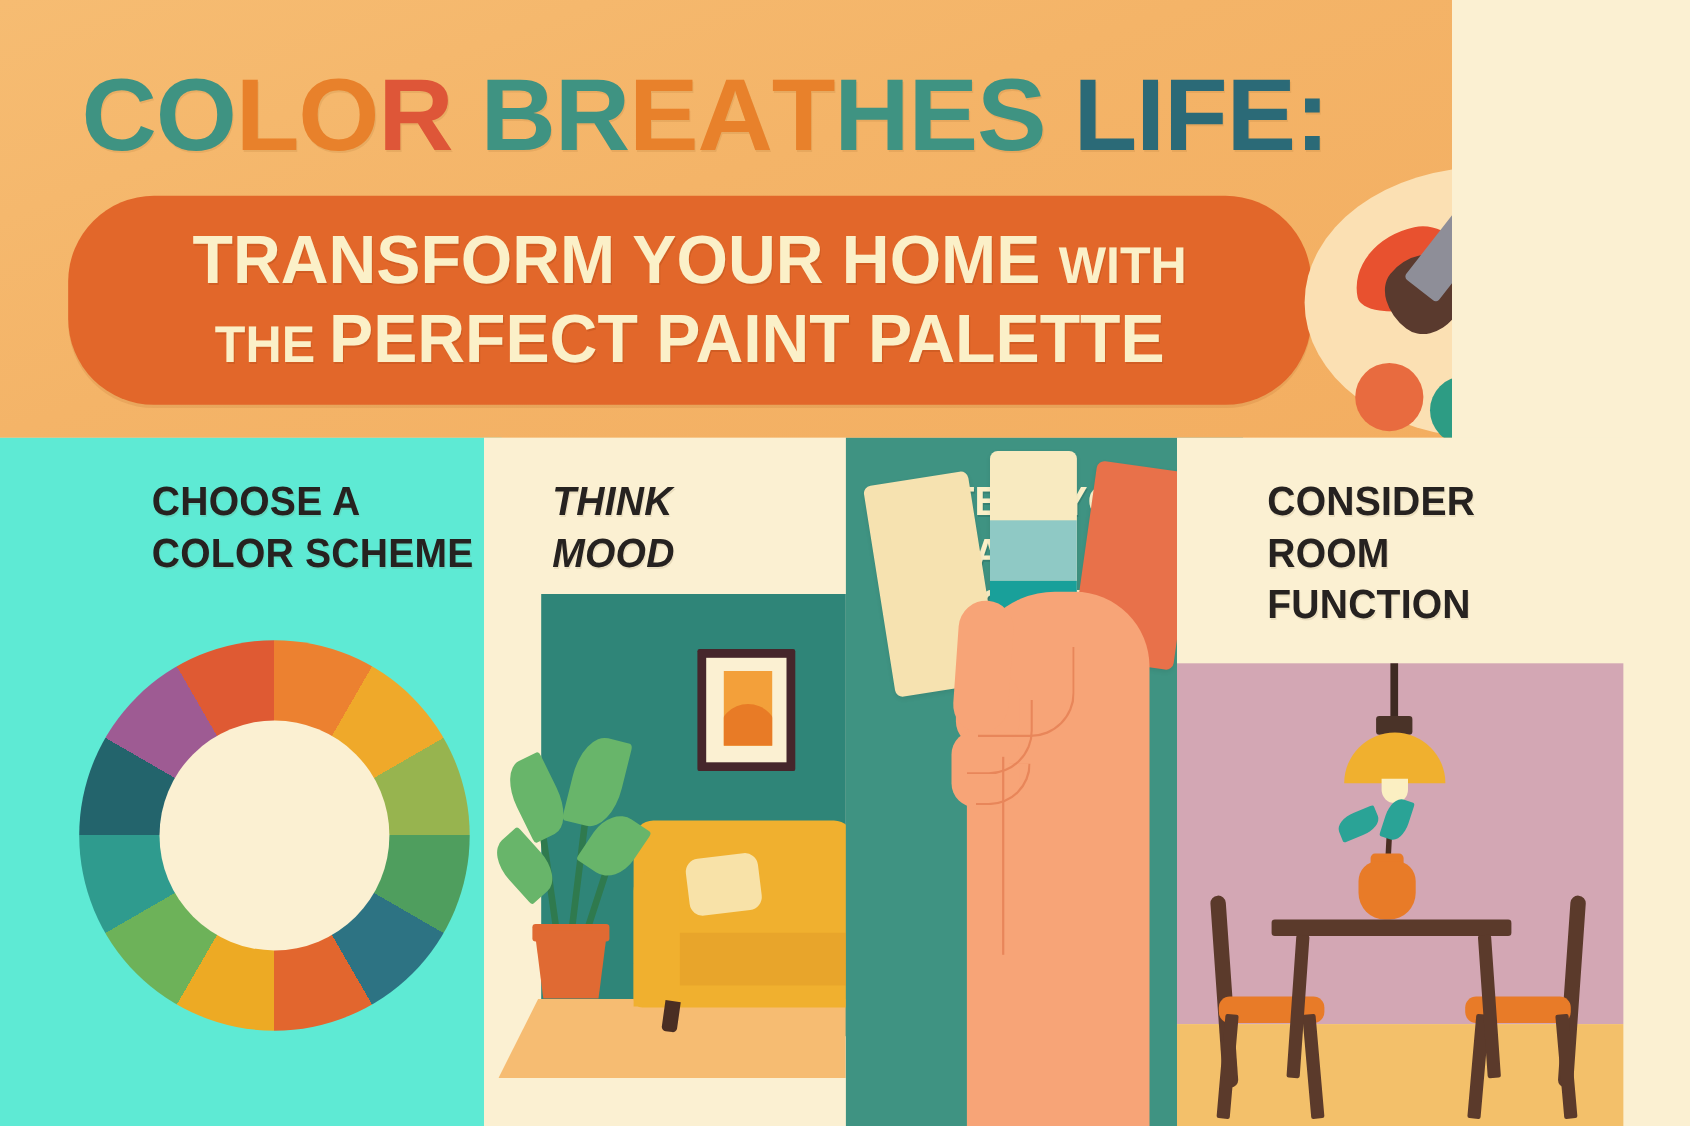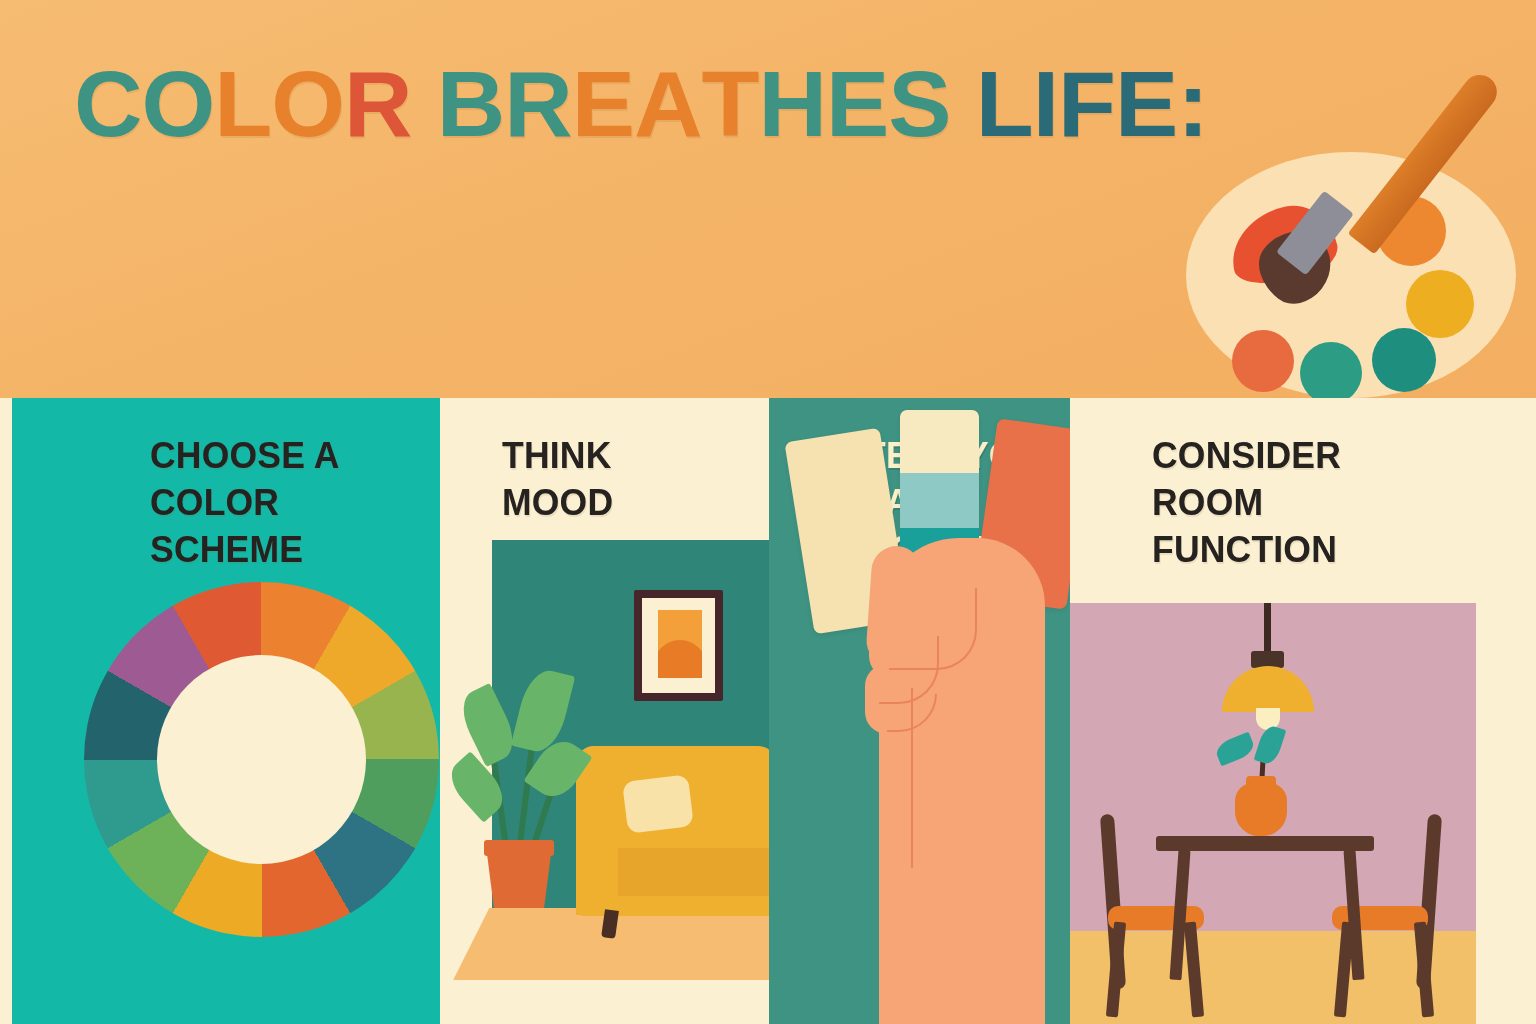--- a/index.html
+++ b/index.html
@@ -5,21 +5,21 @@
   html,body{margin:0;padding:0;}
   body{
     width:1536px;height:1024px;overflow:hidden;
     font-family:"Liberation Sans", sans-serif;
     background:#FBF0D2;
   }
   #poster{position:relative;width:1536px;height:1024px;overflow:hidden;}
 
   
   .header{
-    position:absolute;left:0;top:0;width:1536px;height:398px;
+    position:absolute;left:0;top:0;width:1320px;height:398px;
     background:linear-gradient(160deg,#F6BC72 0%,#F4B468 45%,#F3AE61 100%);
     overflow:hidden;
   }
   .title{
     position:absolute;left:74px;top:44px;width:1220px;height:120px;
     font-size:93px;font-weight:bold;letter-spacing:-1px;
     line-height:120px;white-space:nowrap;
     font-family:"Liberation Sans", sans-serif;
     transform:scaleX(1.02);transform-origin:left center;
   }
@@ -66,22 +66,22 @@
   }
   .brush-tip{
     position:absolute;left:82px;top:100px;width:70px;height:72px;
     background:#5A3A2E;
     border-radius:52% 48% 40% 60% / 58% 52% 48% 42%;
     transform:rotate(38deg);
   }
 
   
   .panel{position:absolute;top:398px;height:626px;overflow:hidden;}
-  .p1{left:12px;width:440px;background:#14b8a6;}
-  .p2{left:440px;width:329px;background:#FBF0D2;}
+  .p1{left:0;width:440px;background:#5eead4;padding-left:16px;}
+  .p2{left:440px;width:329px;background:#FBF0D2;font-style:italic;}
   .p3{left:769px;width:361px;background:#3F9382;}
   .p4{left:1070px;width:406px;background:#FBF0D2;}
 
   .heading{
     position:absolute;font-weight:bold;font-size:37px;line-height:47px;
     letter-spacing:.2px;white-space:pre-line;
     font-family:"Liberation Sans", sans-serif;
     transform:scaleX(.96);transform-origin:left top;
   }
   .h-dark{color:#262220;text-shadow:1px 2px 0 rgba(120,100,60,.13);}
@@ -162,20 +162,28 @@
   .sprig-leaf{position:absolute;background:#2AA396;border-radius:50% 8% 50% 8%;}
 </style>
 </head>
 <body>
 
 <div id="poster">
 
   <div class="header">
     <div class="title" id="title-el"><span style="color: rgb(63, 147, 130);">C</span><span style="color: rgb(63, 147, 130);">O</span><span style="color: rgb(232, 129, 43);">L</span><span style="color: rgb(232, 129, 43);">O</span><span style="color: rgb(222, 86, 56);">R</span><span style="color: rgb(63, 147, 130);">&nbsp;</span><span style="color: rgb(63, 147, 130);">B</span><span style="color: rgb(63, 147, 130);">R</span><span style="color: rgb(232, 129, 43);">E</span><span style="color: rgb(232, 129, 43);">A</span><span style="color: rgb(232, 129, 43);">T</span><span style="color: rgb(63, 147, 130);">H</span><span style="color: rgb(63, 147, 130);">E</span><span style="color: rgb(63, 147, 130);">S</span><span style="color: rgb(43, 106, 119);">&nbsp;</span><span style="color: rgb(43, 106, 119);">L</span><span style="color: rgb(43, 106, 119);">I</span><span style="color: rgb(43, 106, 119);">F</span><span style="color: rgb(43, 106, 119);">E</span><span style="color: rgb(43, 106, 119);">:</span></div>
 
+    <div class="banner">
+      <div class="banner-l1">
+        <span>TRANSFORM YOUR HOME </span><span class="sm">WITH</span>
+      </div>
+      <div class="banner-l2">
+        <span class="sm">THE </span><span>PERFECT PAINT PALETTE</span>
+      </div>
+    </div>
 
     <div class="palette-wrap">
       <div class="palette-oval"></div>
       <div id="palette-dots">
           <div class="dot" style="left: 198px; top: 66px; width: 70px; height: 70px; background: rgb(238, 136, 48);"></div>
           <div class="dot" style="left: 228px; top: 140px; width: 68px; height: 68px; background: rgb(237, 174, 34);"></div>
           <div class="dot" style="left: 194px; top: 198px; width: 64px; height: 64px; background: rgb(30, 142, 126);"></div>
           <div class="dot" style="left: 122px; top: 212px; width: 62px; height: 62px; background: rgb(45, 156, 132);"></div>
           <div class="dot" style="left: 54px; top: 200px; width: 62px; height: 62px; background: rgb(232, 107, 63);"></div>
         </div>

